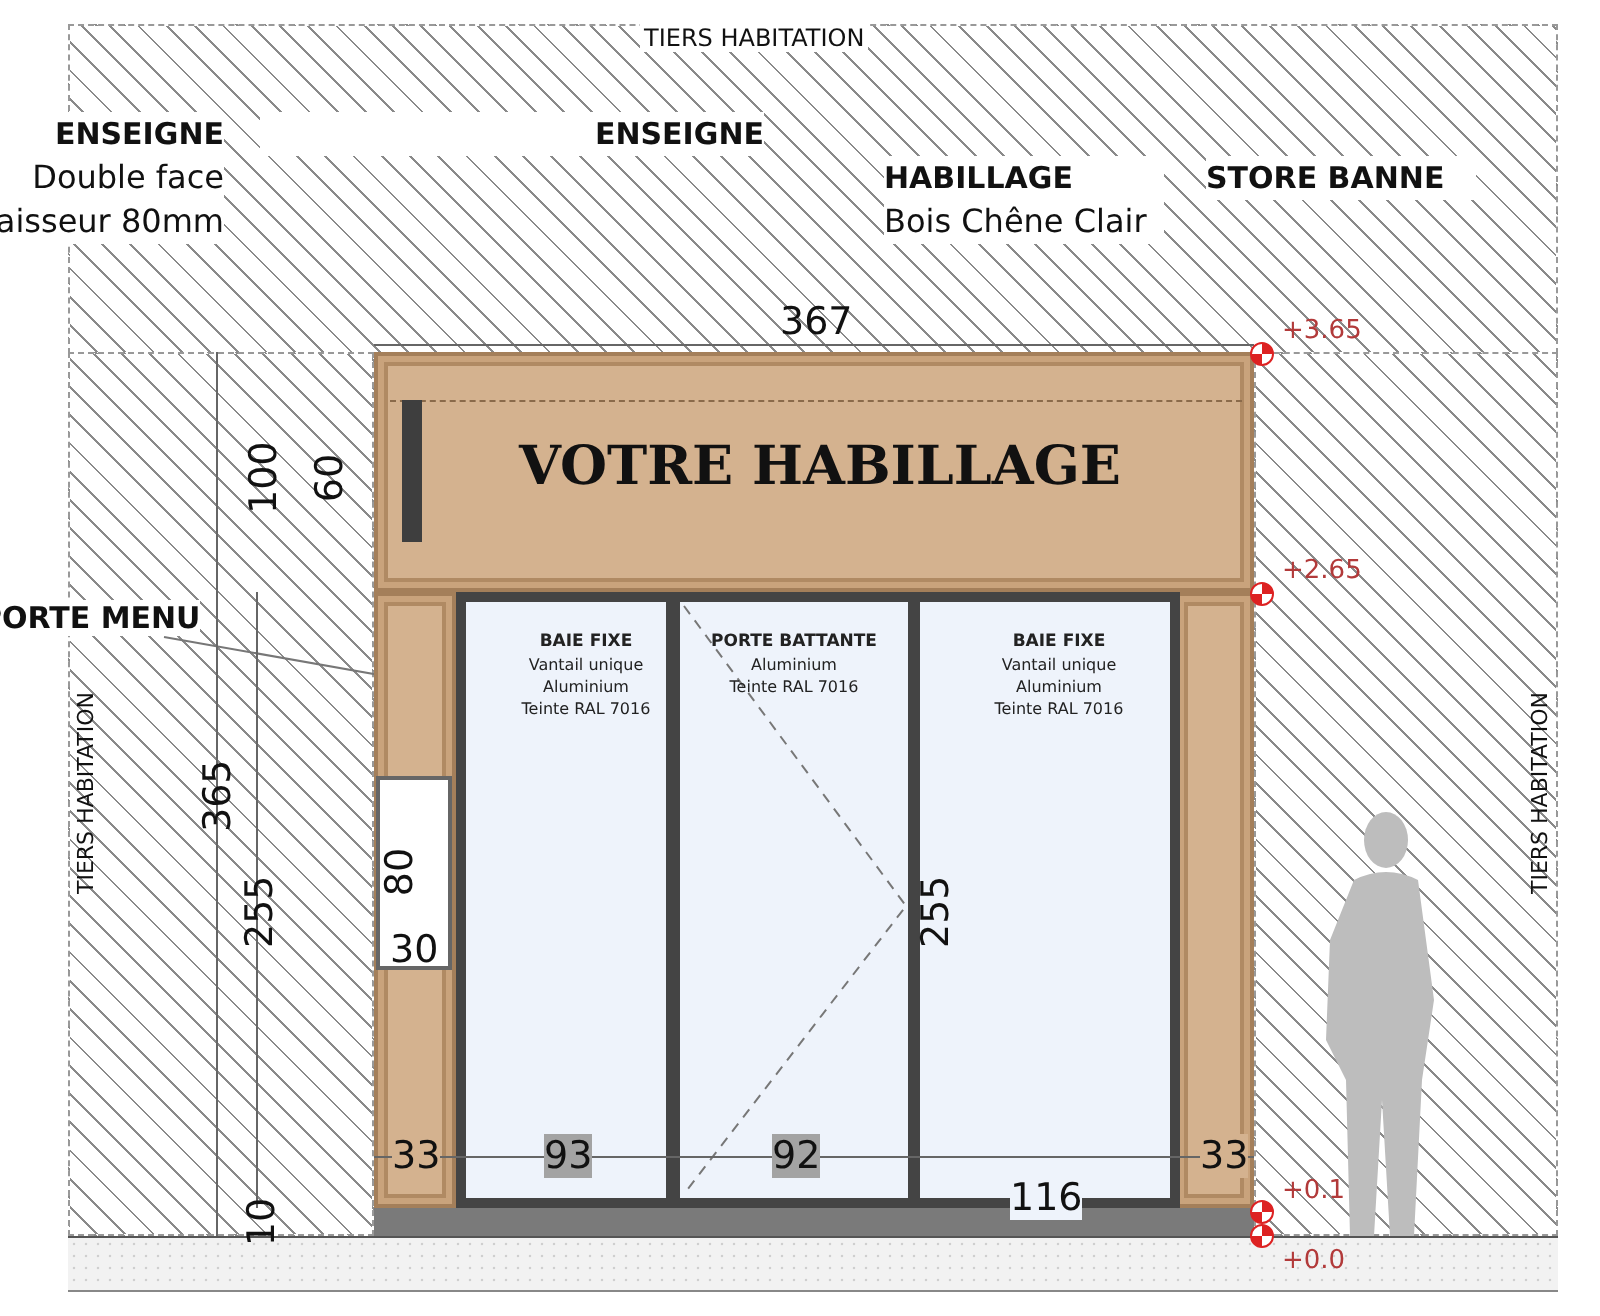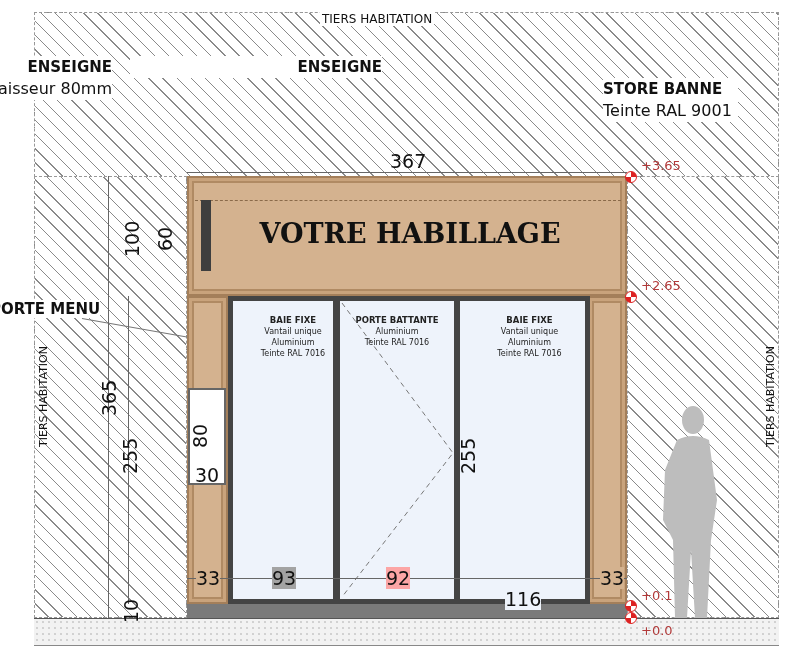--- a/index.html
+++ b/index.html
@@ -29,30 +29,32 @@
 
 <div class="abs hatch dashed-box" style="left:34px; top:12px; width:745px; height:165px;"></div>
 <div class="abs" style="left:320px; top:12px; font-size:12px; background:#fff; padding:0 2px;">TIERS HABITATION</div>
 
 <div class="abs hatch dashed-box" style="left:34px; top:176px; width:153px; height:442px;"></div>
 
 <div class="abs hatch dashed-box" style="left:627px; top:176px; width:152px; height:442px;"></div>
 
 <div class="abs label-block" style="left:0px; top:56px; width:112px;">
   <div class="t">ENSEIGNE</div>
+  <div>Double face</div>
   <div style="white-space:nowrap; overflow:hidden; direction:rtl;">Epaisseur 80mm</div>
 </div>
 <div class="abs label-block" style="left:130px; top:56px; width:252px;">
   <div class="t">ENSEIGNE</div>
 </div>
 <div class="abs label-block" style="left:442px; top:78px; width:140px; text-align:left;">
+  <div class="t">HABILLAGE</div>
+  <div>Bois Chêne Clair</div>
 </div>
 <div class="abs label-block" style="left:603px; top:78px; width:135px; text-align:left;">
   <div class="t">STORE BANNE</div>
-  <div>Teinte RAL 9001</div>
 </div>
 
 <div class="abs vtext" style="left:-12px; top:390px; width:110px; font-size:11px; text-align:center;">TIERS HABITATION</div>
 <div class="abs vtext" style="left:715px; top:390px; width:110px; font-size:11px; text-align:center;">TIERS HABITATION</div>
 
 <div class="abs" style="left:-10px; top:300px; font-size:15px; font-weight:bold; background:#fff;">PORTE MENU</div>
 <div class="abs" style="left:82px; top:318px; width:128px; height:1px; background:#777; transform:rotate(10deg); transform-origin:left;"></div>
 
 <div class="abs wood wood-frame" style="left:187px; top:176px; width:440px; height:120px;"></div>
 <div class="abs" style="left:195px; top:200px; width:426px; border-top:1px dashed #8a6a4a;"></div>
@@ -109,21 +111,21 @@
 <div class="abs dim vtext" style="left:94px; top:390px; width:30px; text-align:center;">365</div>
 <div class="abs dim vtext" style="left:114px; top:228px; width:36px; text-align:center;">100</div>
 <div class="abs dim vtext" style="left:150px; top:228px; width:30px; text-align:center;">60</div>
 <div class="abs dim vtext" style="left:112px; top:445px; width:36px; text-align:center;">255</div>
 <div class="abs dim vtext" style="left:450px; top:445px; width:36px; text-align:center;">255</div>
 <div class="abs dim vtext" style="left:116px; top:600px; width:30px; text-align:center;">10</div>
 
 <div class="abs dline" style="left:187px; top:578px; width:440px; height:1px;"></div>
 <div class="abs dim" style="left:196px; top:567px; background:#d4b28f;">33</div>
 <div class="abs dim" style="left:272px; top:567px; background:#a3a3a3;">93</div>
-<div class="abs dim" style="left:386px; top:567px; background:#fca5a5;">92</div>
+<div class="abs dim" style="left:386px; top:567px; background:#a3a3a3;">92</div>
 <div class="abs dim" style="left:505px; top:588px; background:#eef3fb;">116</div>
 <div class="abs dim" style="left:600px; top:567px; background:#d4b28f;">33</div>
 
 <div class="abs marker" style="left:625px; top:171px;"></div>
 <div class="abs level" style="left:641px; top:158px;">+3.65</div>
 <div class="abs marker" style="left:625px; top:291px;"></div>
 <div class="abs level" style="left:641px; top:278px;">+2.65</div>
 <div class="abs marker" style="left:625px; top:600px;"></div>
 <div class="abs level" style="left:641px; top:588px;">+0.1</div>
 <div class="abs marker" style="left:625px; top:612px;"></div>

